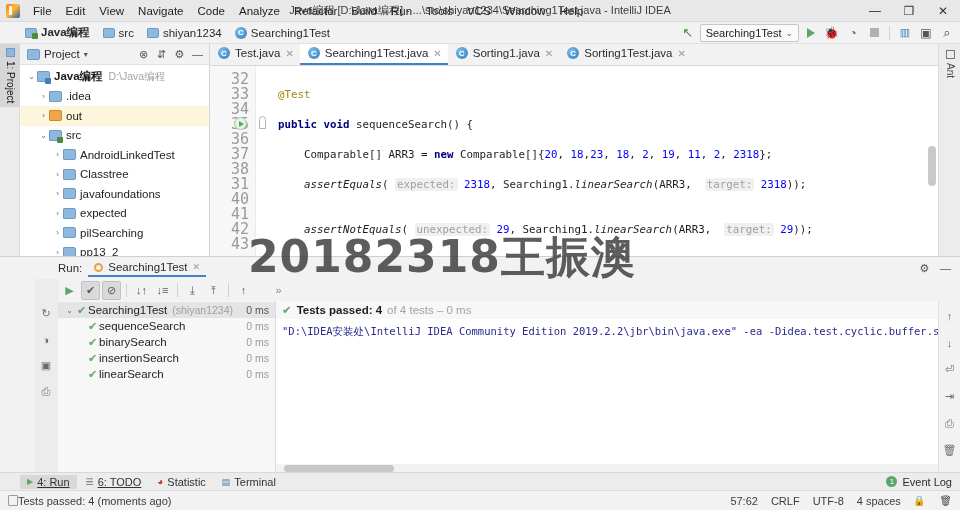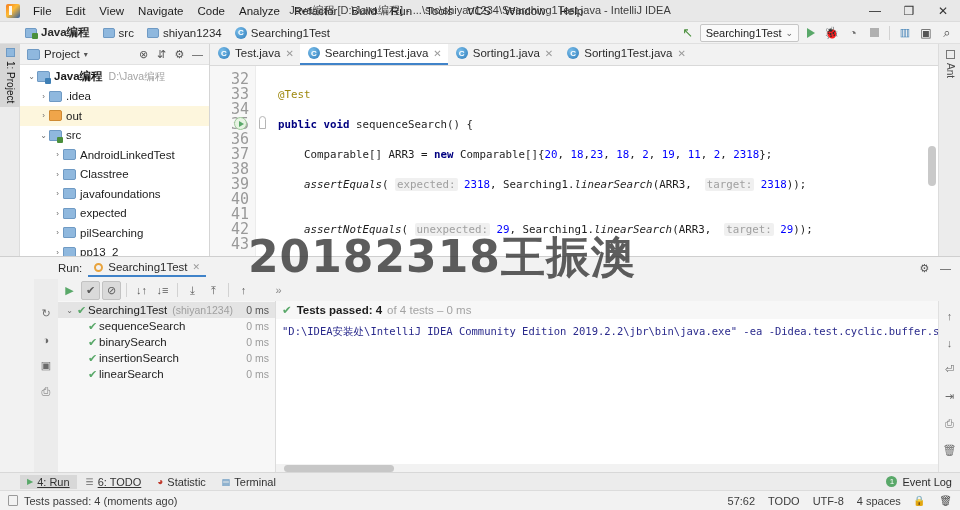--- a/index.html
+++ b/index.html
@@ -308,21 +308,21 @@
   .tw-right { margin-left: auto; display: flex; align-items: center; gap: 5px; padding-right: 8px; }
   .ev-dot {
     width: 11px; height: 11px; border-radius: 50%; background: #59a869; color: #fff;
     font-size: 8px; display: flex; align-items: center; justify-content: center;
   }
 
   .statusbar {
     height: 20px; background: #f2f2f2; border-top: 1px solid #dcdcdc;
     display: flex; align-items: center; padding: 0 8px; font-size: 11px; color: #3c3c3c;
   }
-  .statusbar .sb-left { display: flex; align-items: center; gap: 6px; }
+  .statusbar .sb-left { display: flex; align-items: center; }
   .sb-icon-sq { width: 10px; height: 11px; border: 1px solid #9a9a9a; border-radius: 1px; }
   .statusbar .sb-right { margin-left: auto; display: flex; align-items: center; gap: 13px; }
 
   
   .watermark {
     position: absolute; left: 248px; top: 228px; font-size: 44px;
     font-weight: bold; color: #3a3a3a; opacity: .82; letter-spacing: 1px;
     pointer-events: none; white-space: nowrap;
     font-family: "DejaVu Sans", sans-serif; z-index: 50;
   }
@@ -527,21 +527,21 @@
 
       <div class="editor-area">
         <div class="gutter">
           <div class="gline">32</div>
           <div class="gline">33</div>
           <div class="gline">34</div>
           <div class="gline">35</div>
           <div class="gline">36</div>
           <div class="gline">37</div>
           <div class="gline">38</div>
-          <div class="gline">39</div>
+          <div class="gline">31</div>
           <div class="gline">40</div>
           <div class="gline">41</div>
           <div class="gline">42</div>
           <div class="gline">43</div>
           <div class="run-mark"></div>
         </div>
         <div class="fold-col">
           <div class="fold-mark"></div>
         </div>
         <div class="code"><span class="pln"> </span>
@@ -692,21 +692,21 @@
     </div>
   </div>
 
   <div class="statusbar" style="position:absolute;left:0;right:0;bottom:0;">
     <div class="sb-left">
       <span class="sb-icon-sq"></span>
       <span>Tests passed: 4 (moments ago)</span>
     </div>
     <div class="sb-right">
       <span>57:62</span>
-      <span>TODO</span>
+      <span>CRLF</span>
       <span>UTF-8</span>
       <span>4 spaces</span>
       <span style="font-size:10px">🔒</span>
       <span style="font-size:10px">🗑</span>
     </div>
   </div>
 
   <div class="watermark">20182318王振澳</div>
 
 </div>

